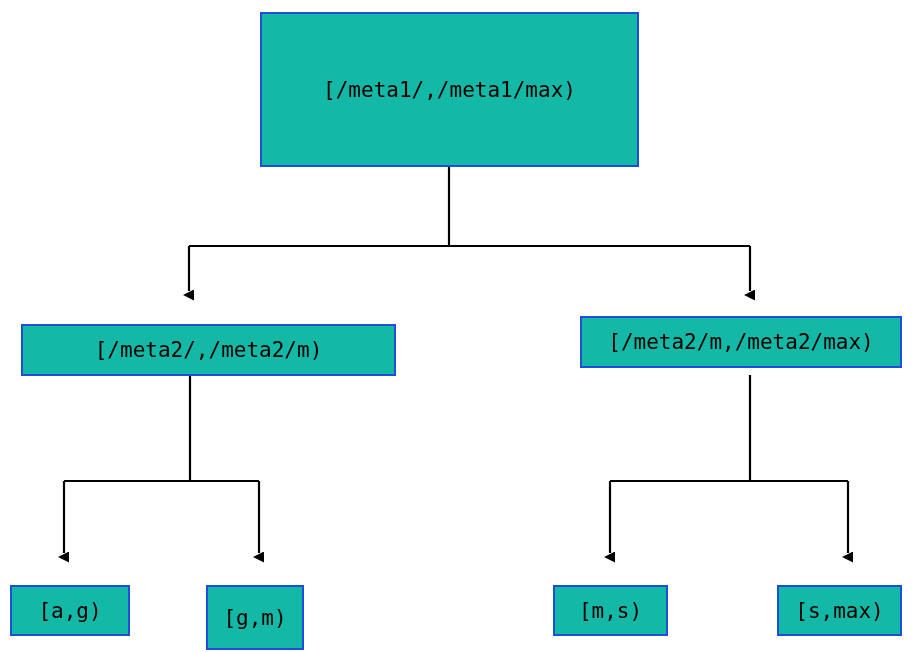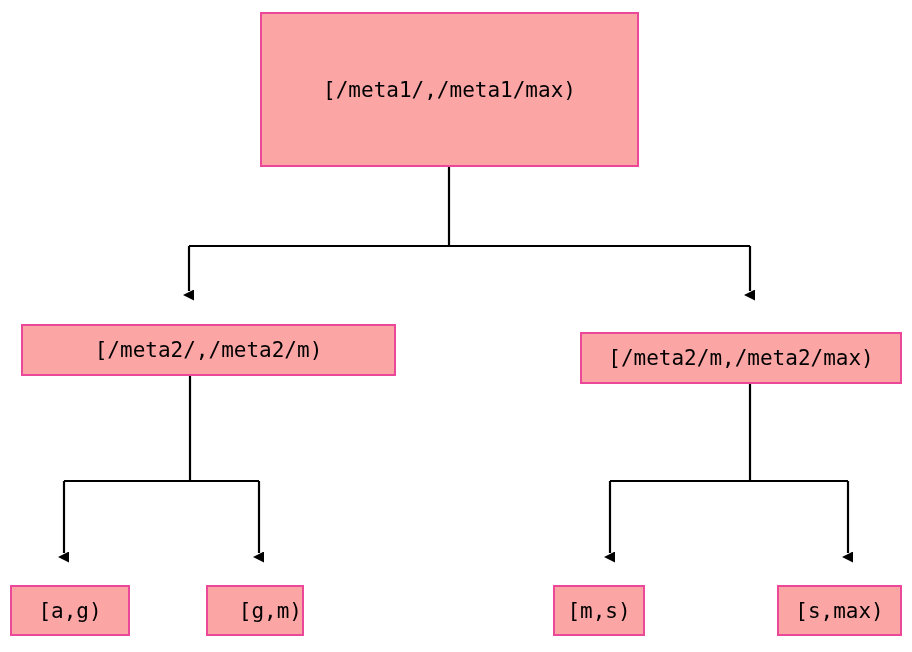--- a/index.html
+++ b/index.html
@@ -20,22 +20,22 @@
   #edge-layer {
     position: absolute;
     left: 0;
     top: 0;
     width: 912px;
     height: 652px;
   }
   .tree-node {
     position: absolute;
     box-sizing: border-box;
-    border: 2px solid #ec4899;
-    background: #fca5a5;
+    border: 2px solid #1d4ed8;
+    background: #14b8a6;
     display: flex;
     align-items: center;
     justify-content: center;
     color: #000000;
     white-space: nowrap;
   }
   .node-label {
     font-family: "DejaVu Sans Mono", "Liberation Mono", monospace;
     color: #000000;
     letter-spacing: 0px;
@@ -79,33 +79,33 @@
   </svg>
 
   <div class="tree-node node-root" style="left:260px; top:12px; width:379px; height:155px;">
     <span class="node-label">[/meta1/,/meta1/max)</span>
   </div>
 
   <div class="tree-node node-mid" style="left:21px; top:324px; width:375px; height:52px;">
     <span class="node-label">[/meta2/,/meta2/m)</span>
   </div>
 
-  <div class="tree-node node-mid" style="left:580px; top:332px; width:322px; height:52px;">
+  <div class="tree-node node-mid" style="left:580px; top:316px; width:322px; height:52px;">
     <span class="node-label">[/meta2/m,/meta2/max)</span>
   </div>
 
   <div class="tree-node node-leaf" style="left:10px; top:585px; width:120px; height:51px;">
     <span class="node-label">[a,g)</span>
   </div>
 
-  <div class="tree-node node-leaf" style="left:206px; top:585px; width:98px; height:51px;justify-content:flex-end;">
+  <div class="tree-node node-leaf" style="left:206px; top:585px; width:98px; height:65px;">
     <span class="node-label">[g,m)</span>
   </div>
 
-  <div class="tree-node node-leaf" style="left:553px; top:585px; width:92px; height:51px;">
+  <div class="tree-node node-leaf" style="left:553px; top:585px; width:115px; height:51px;">
     <span class="node-label">[m,s)</span>
   </div>
 
   <div class="tree-node node-leaf" style="left:777px; top:585px; width:125px; height:51px;">
     <span class="node-label">[s,max)</span>
   </div>
 
 </div>
 
 </body></html>

